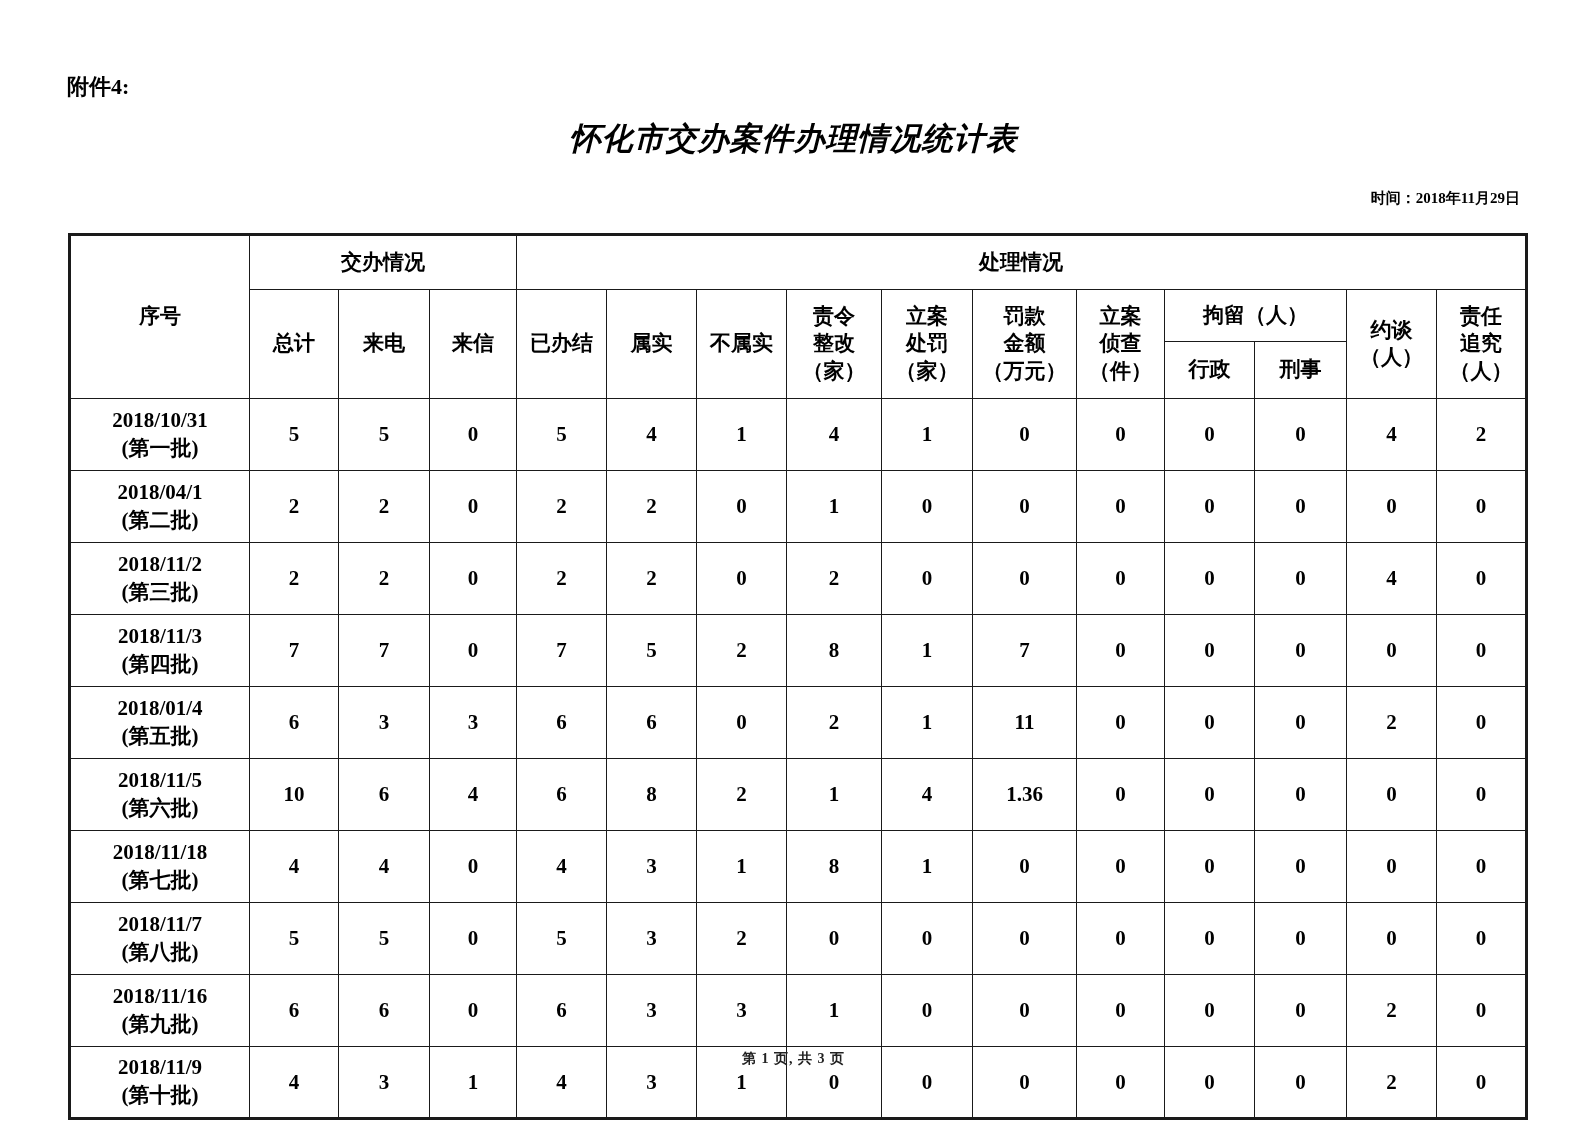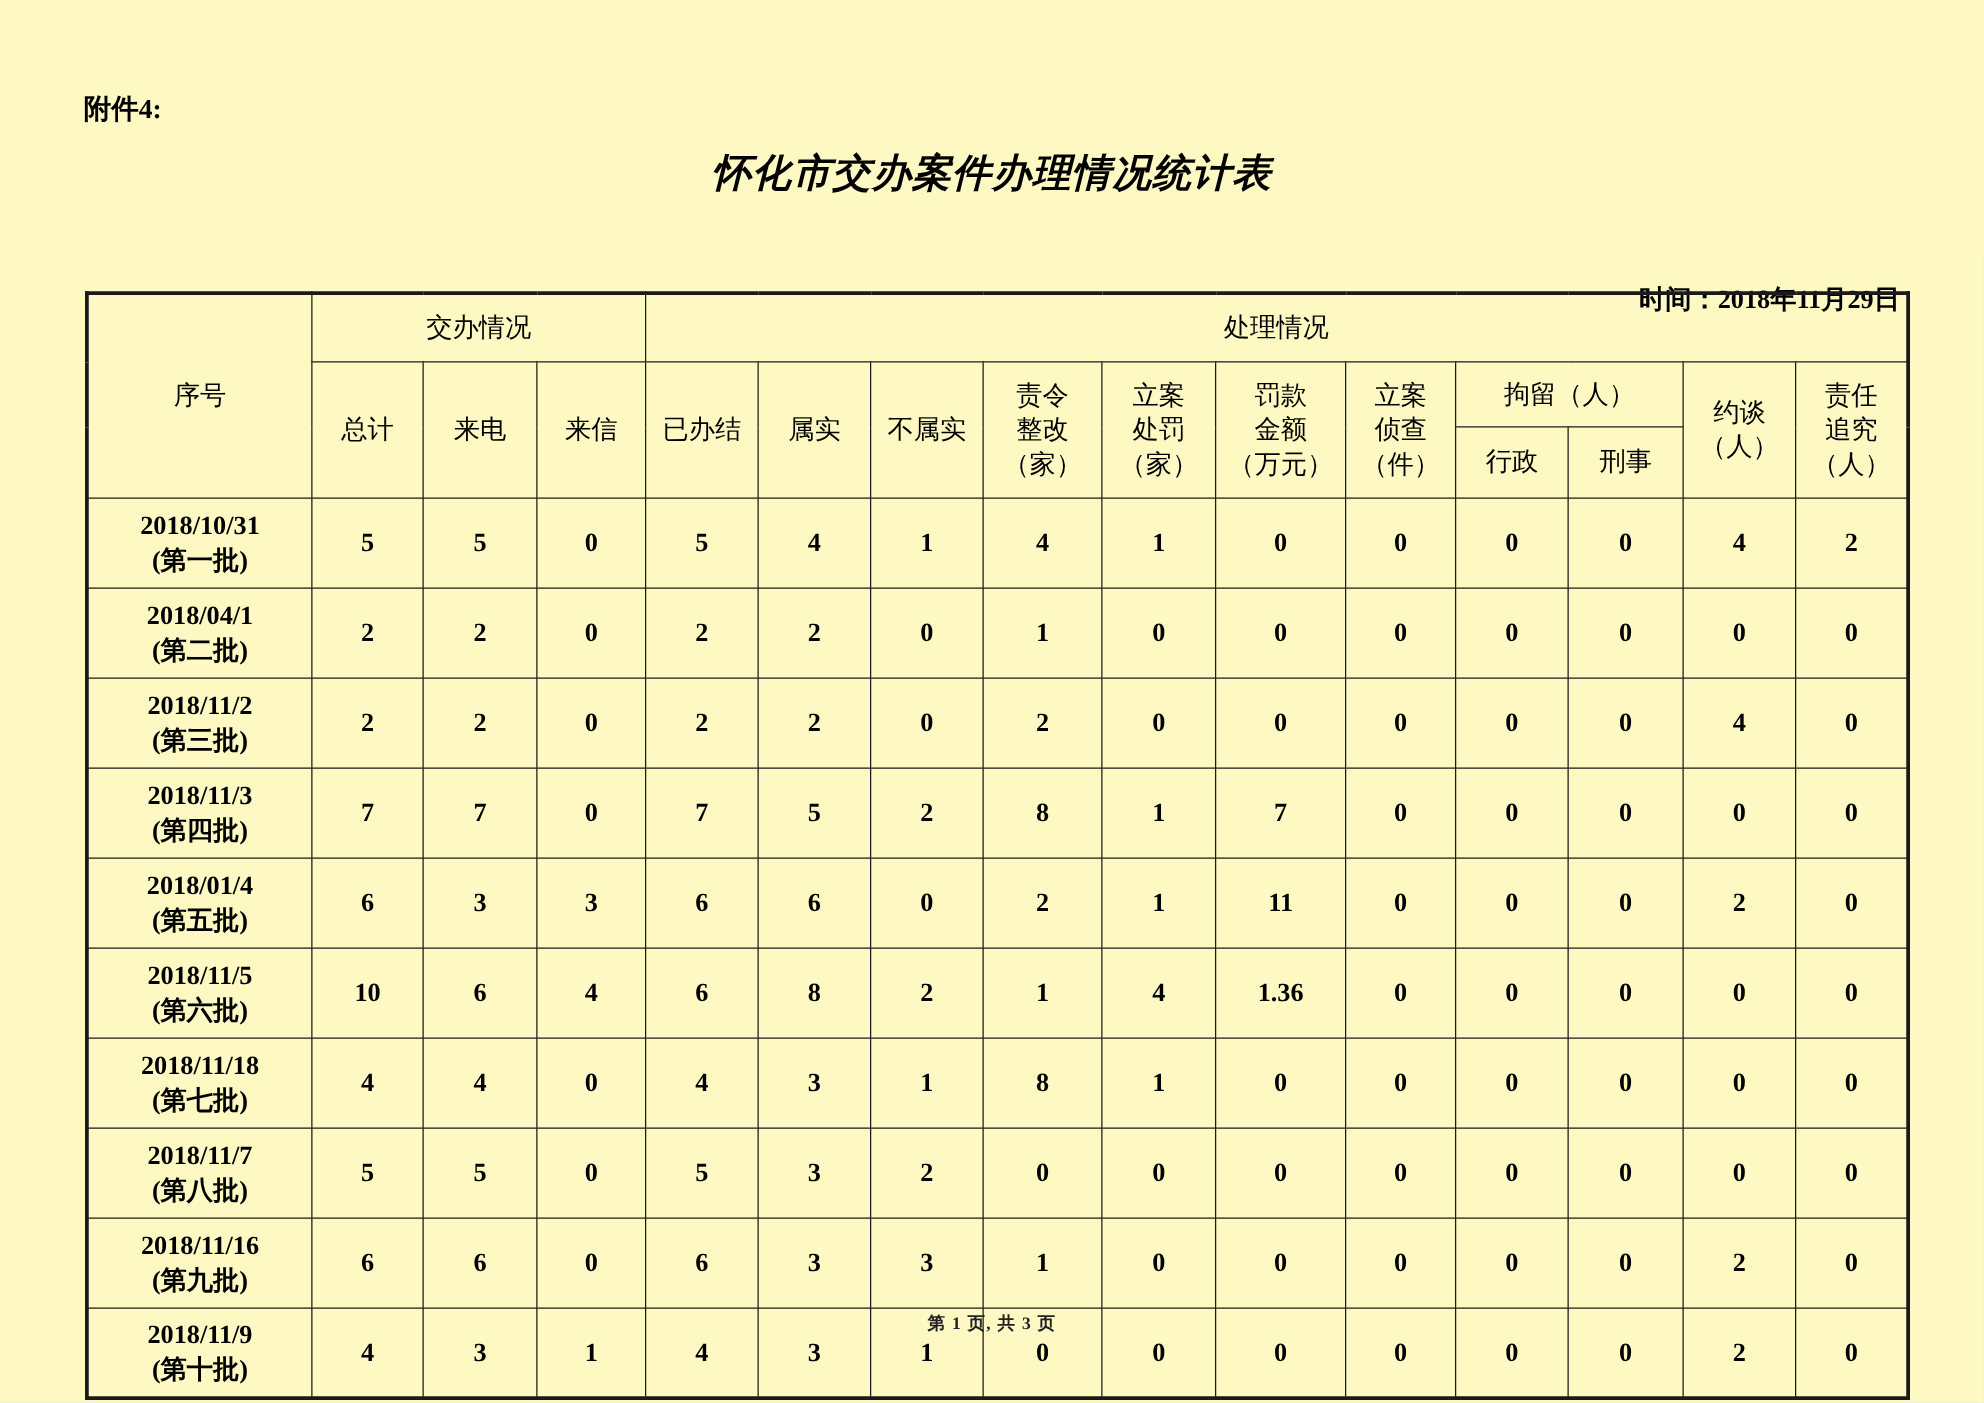--- a/index.html
+++ b/index.html
@@ -1,55 +1,55 @@
 <!DOCTYPE html>
 <html><head>
 <meta charset="utf-8">
 <style>
   html,body { margin:0; padding:0; background:#e8e8e8; }
   .page {
     position:relative;
     width:1587px; height:1122px;
     margin:0 auto;
-    background:#fef9c3;
+    background:#ffffff;
     font-family:"Liberation Serif","DejaVu Serif",serif;
     color:#000;
     overflow:hidden;
   }
   .attachment-label {
     position:absolute; left:67px; top:72px;
     font-size:22px; font-weight:bold;
   }
   .doc-title {
     position:absolute; left:0; top:118px; width:100%;
     text-align:center;
     font-size:31px; font-weight:bold; letter-spacing:1px;font-style:italic;
   }
   .date-line {
     position:absolute; right:67px; top:189px;
-    font-size:21px; font-weight:bold;margin-top:36px;
+    font-size:15px; font-weight:bold;
   }
   table.stats {
     position:absolute; left:68px; top:233px;
     width:1457px;
     border-collapse:collapse; table-layout:fixed;
     border:3px solid #1a1a1a;
   }
   table.stats th, table.stats td {
     border:1.7px solid #1a1a1a;
     text-align:center; vertical-align:middle;
     padding:0;
     font-weight:bold;
     overflow:hidden;
   }
   table.stats th {
     font-size:21px;
     white-space:pre-line;
     line-height:1.3;
-    font-weight:normal;
+    font-weight:bold;
   }
   tr.hrow-1 { height:55px; }
   tr.hrow-2 { height:52px; }
   tr.hrow-3 { height:57px; }
   tbody tr { height:72px; }
   td.row-label { font-size:21px; line-height:1.32; }
   td.num { font-size:21px; }
   .page-footer {
     position:absolute; left:0; top:1050px; width:100%;
     text-align:center;

